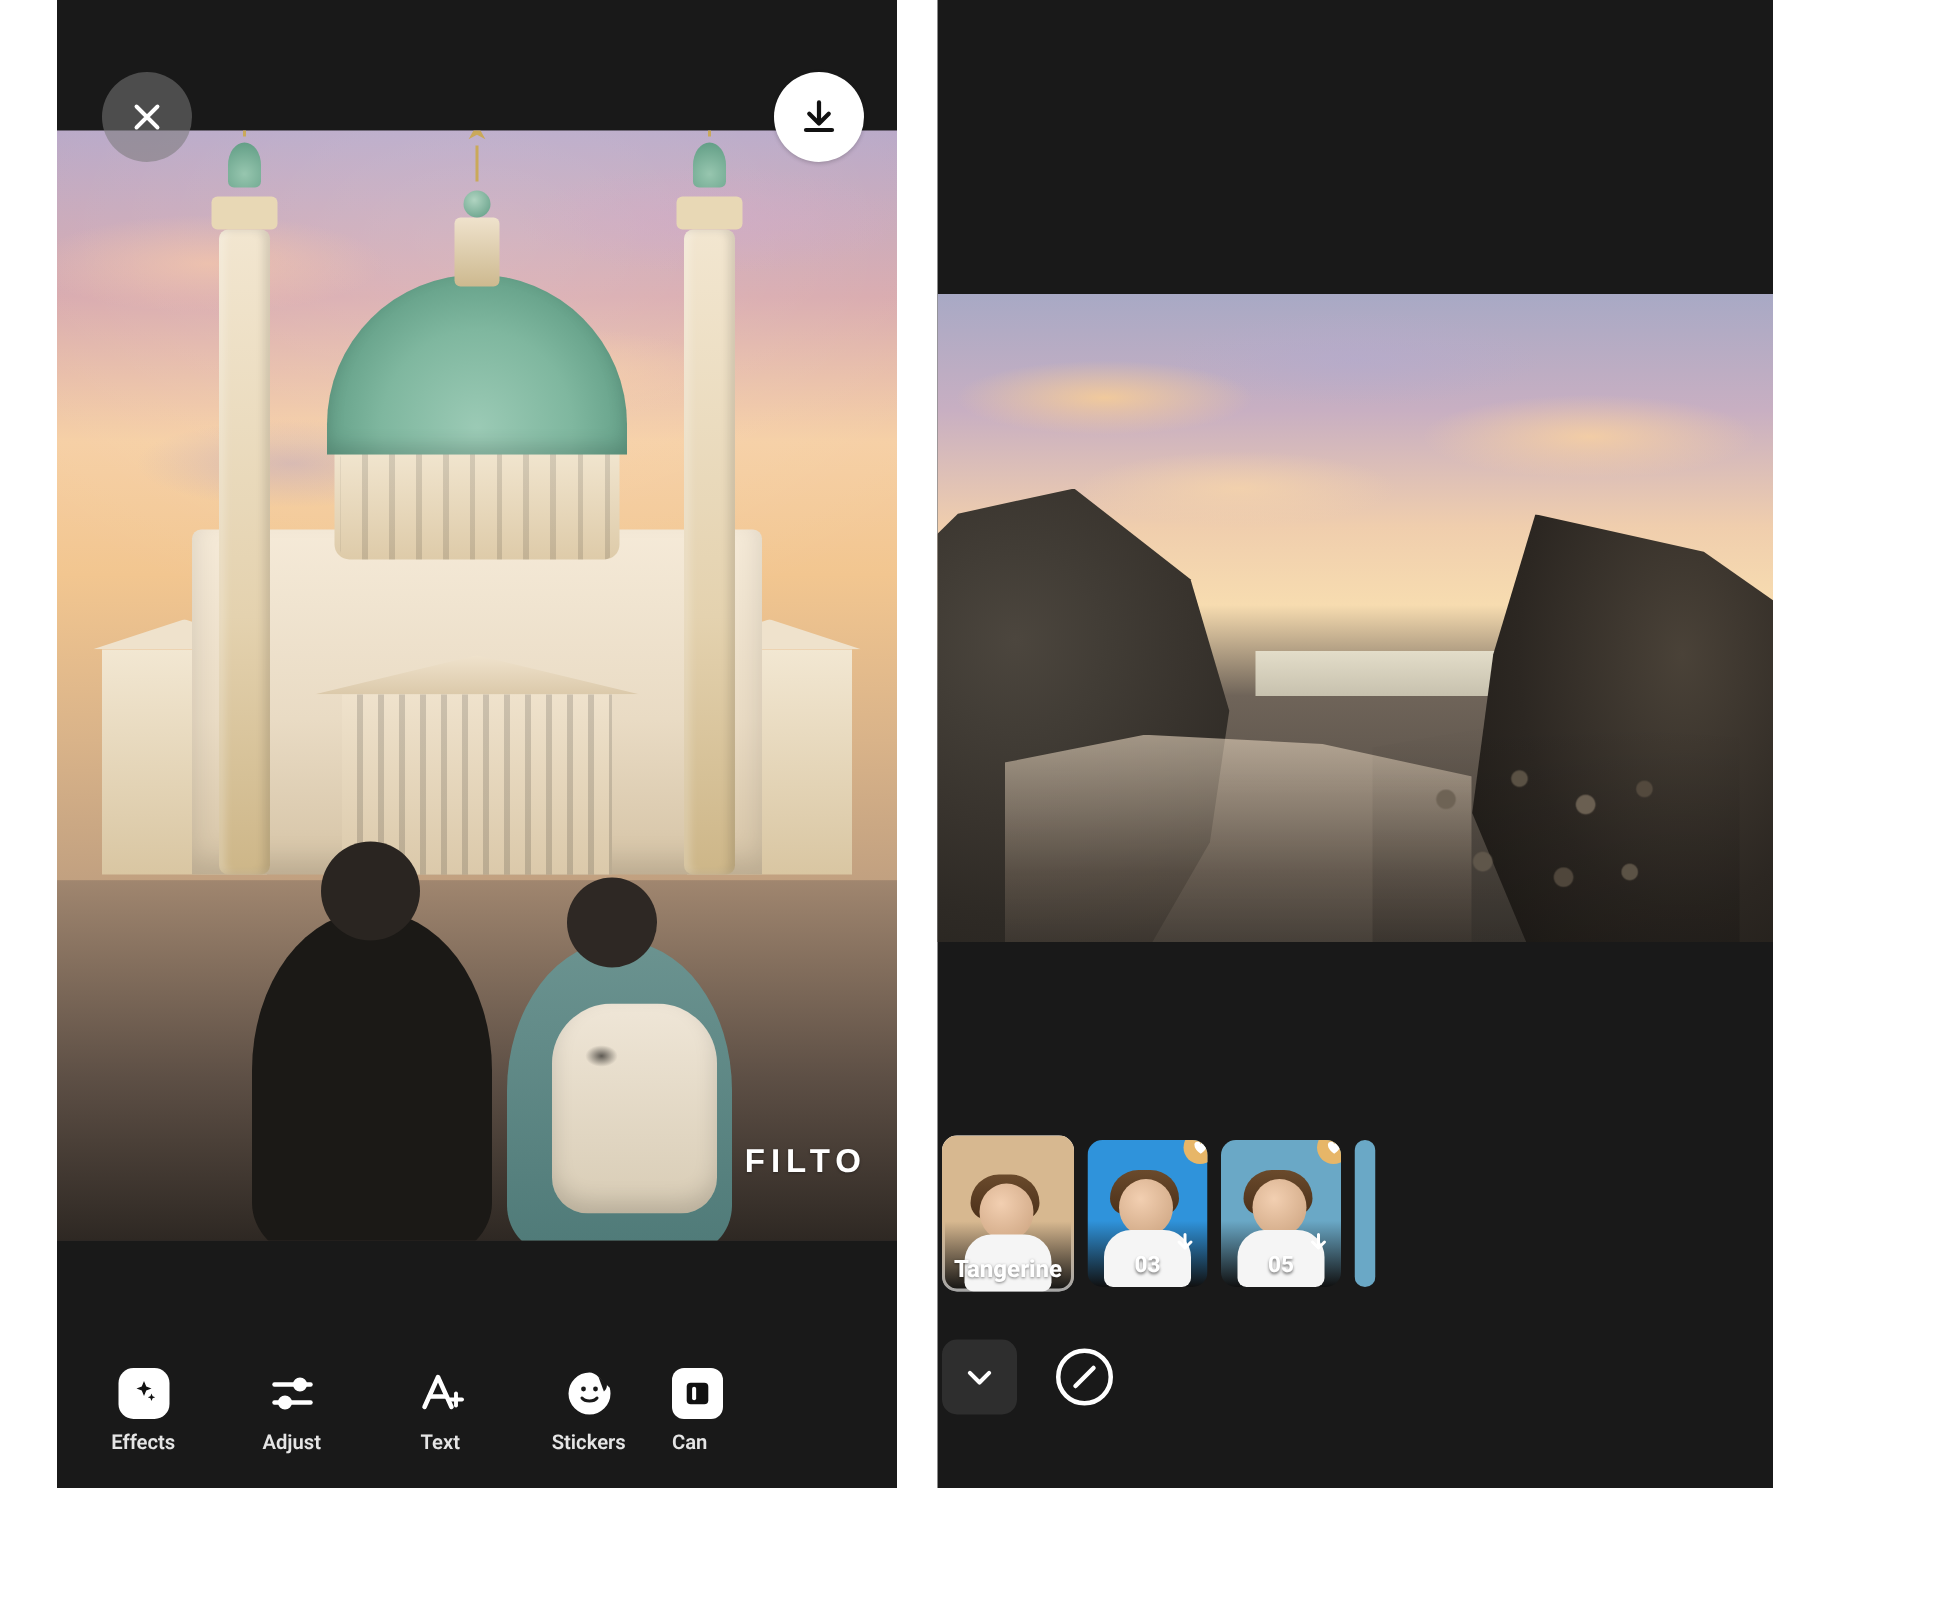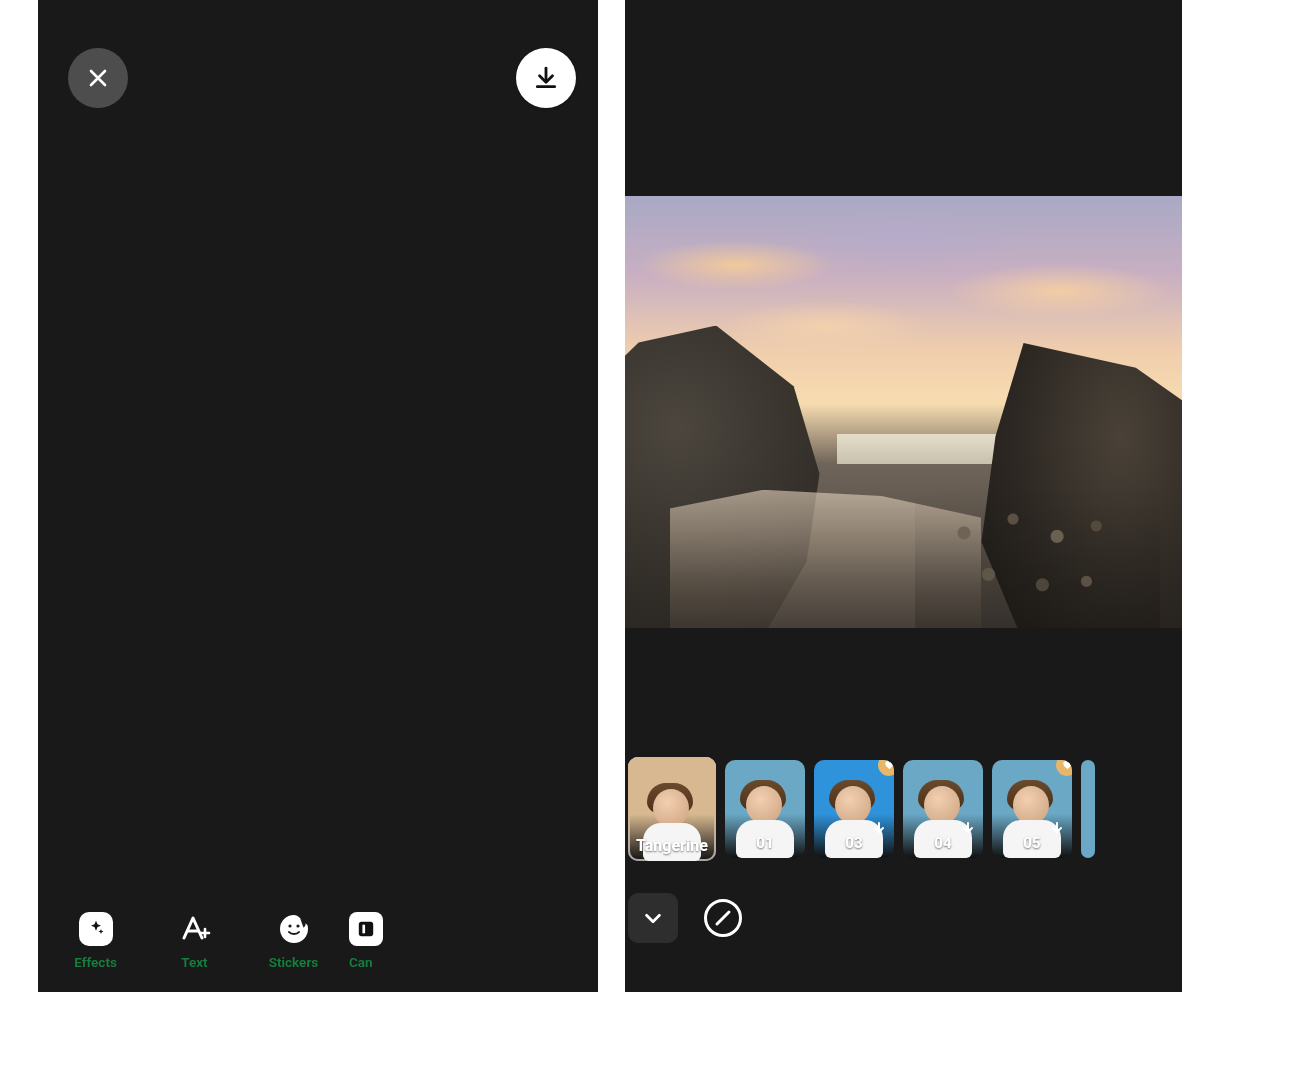--- a/index.html
+++ b/index.html
@@ -167,21 +167,21 @@
   .download-btn .icon{ width:26px; height:26px; }
 
   .left-toolbar {
     position:absolute; left:0; right:0; bottom:0; height:96px;
     display:flex; align-items:center; gap:0; padding: 0 8px 6px;
   }
   .tool { flex:0 0 99px; display:flex; flex-direction:column; align-items:center; gap:8px; color:#fff; position:relative; }
   .tool:last-child{ flex:0 0 66px; align-items:flex-start; padding-left:6px; }
   .tool .ticon { width:34px; height:34px; border-radius:10px; background:#fff; display:flex; align-items:center; justify-content:center; }
   .tool .ticon.nobg{ background:transparent; }
-  .tool .tlabel { font-size:13.5px; font-weight:600; color:#15803d; }
+  .tool .tlabel { font-size:13.5px; font-weight:600; color:#e5e5e5; }
   .dot { position:absolute; left:58px; top:-3px; width:8px; height:8px; border-radius:50%; background:#ff4bd0; }
 
   
   .right-canvas {
     position:absolute; left:0; top:196px; width:557px; height:432px;
     background: linear-gradient(to bottom,#a8a9c5 0%, #c8afc2 18%, #f0cead 36%, #f7dcb0 48%, #6f6459 62%, #3f3a34 100%);
     overflow:hidden;
   }
   .rc-clouds{
     position:absolute; inset:0;
@@ -283,20 +283,43 @@
   .cats{ display:flex; align-items:center; gap:40px; margin-left:18px; }
   .cat{ color:#8c8c8c; font-weight:800; font-size:19px; }
   .cat.active{ color:#fff; }
 </style>
 </head>
 <body>
 
 <div class="stage">
 
   <div class="phone phone-left">
+    <div class="left-canvas">
+      <div class="sky-clouds"></div>
+      <div class="wing wing-l"></div>
+      <div class="wing wing-r"></div>
+      <div class="dome-base"></div>
+      <div class="portico"></div>
+      <div class="drum"></div>
+      <div class="dome"></div>
+      <div class="lantern"></div>
+      <div class="finial"></div>
+      <div class="column col-l">
+          <span class="spire"></span>
+        </div>
+      <div class="column col-r">
+          <span class="spire"></span>
+        </div>
+      <div class="horizon"></div>
+      <div class="reflection"></div>
+      <div class="person person-l"></div>
+      <div class="person person-r"></div>
+      <div class="backpack"></div>
+      <div class="watermark">FILTO</div>
+    </div>
 
     <div class="circle-btn close-btn">
       <svg class="icon" viewBox="0 0 24 24">
         <path d="M5 5 L19 19 M19 5 L5 19" stroke="#ffffff" stroke-width="2.6" stroke-linecap="round" fill="none"></path>
       </svg>
     </div>
     <div class="circle-btn download-btn">
       <svg class="icon" viewBox="0 0 24 24">
         <path d="M12 3 V15" stroke="#111" stroke-width="2.6" stroke-linecap="round"></path>
         <path d="M6 10 L12 16 L18 10" stroke="#111" stroke-width="2.6" stroke-linecap="round" stroke-linejoin="round" fill="none"></path>
@@ -305,20 +328,31 @@
     </div>
 
     <div class="left-toolbar">
       <div class="tool">
         <div class="ticon">
           <svg viewBox="0 0 24 24" width="20" height="20">
               <path fill="#111" d="M12 2l1.8 4.4L18 8l-4.2 1.6L12 14l-1.8-4.4L6 8l4.2-1.6L12 2zm6 10l.9 2.2L21 15l-2.1.8L18 18l-.9-2.2L15 15l2.1-.8L18 12z"></path>
             </svg>
         </div>
         <div class="tlabel">Effects</div>
+      </div>
+      <div class="tool">
+        <div class="ticon nobg">
+          <svg viewBox="0 0 34 34" width="34" height="34" stroke="#fff" stroke-width="3" stroke-linecap="round">
+            <line x1="5" y1="11" x2="29" y2="11"></line>
+              <circle cx="22" cy="11" r="3.2" fill="#fff"></circle>
+            <line x1="5" y1="23" x2="29" y2="23"></line>
+              <circle cx="12" cy="23" r="3.2" fill="#fff"></circle>
+          </svg>
+        </div>
+        <div class="tlabel">Adjust</div>
       </div>
       <div class="tool">
         <div class="ticon nobg">
           <svg viewBox="0 0 34 34" width="34" height="34">
             <path d="M6 26 L15 6 L24 26" stroke="#fff" stroke-width="3" fill="none" stroke-linecap="round" stroke-linejoin="round"></path>
             <line x1="9.5" y1="19" x2="20.5" y2="19" stroke="#fff" stroke-width="3" stroke-linecap="round"></line>
             <g stroke="#fff" stroke-width="2.6" stroke-linecap="round">
                 <line x1="27" y1="17" x2="27" y2="25"></line>
                 <line x1="23" y1="21" x2="31" y2="21"></line>
               </g>
@@ -362,29 +396,20 @@
 
     <div class="filter-strip" id="filter-strip">
         <div class="filter-card selected">
           <div class="fc-bg" style="background: linear-gradient(rgb(215, 184, 144) 0%, rgb(215, 184, 144) 55%, rgba(0, 0, 0, 0.35) 100%);"></div>
           <div class="fc-person">
             <div class="hair"></div>
             <div class="head"></div>
             <div class="body"></div>
           </div>
           <div class="fc-label">Tangerine</div>
-        </div>
-        <div class="filter-card">
-          <div class="fc-bg" style="background: linear-gradient(rgb(106, 168, 198) 0%, rgb(106, 168, 198) 55%, rgba(0, 0, 0, 0.35) 100%);"></div>
-          <div class="fc-person">
-            <div class="hair"></div>
-            <div class="head"></div>
-            <div class="body"></div>
-          </div>
-          <div class="fc-label">01</div>
         </div>
         <div class="filter-card">
           <div class="fc-bg" style="background: linear-gradient(rgb(47, 147, 219) 0%, rgb(47, 147, 219) 55%, rgba(0, 0, 0, 0.35) 100%);"></div>
           <div class="fc-person">
             <div class="hair"></div>
             <div class="head"></div>
             <div class="body"></div>
           </div>
           <div class="fc-arrow"><svg viewBox="0 0 14 14" width="14" height="14">
               <path d="M7 2v8M3 7l4 4 4-4" stroke="#fff" stroke-width="2" fill="none" stroke-linecap="round" stroke-linejoin="round"></path>
@@ -399,32 +424,20 @@
         <div class="filter-card">
           <div class="fc-bg" style="background: linear-gradient(rgb(106, 168, 198) 0%, rgb(106, 168, 198) 55%, rgba(0, 0, 0, 0.35) 100%);"></div>
           <div class="fc-person">
             <div class="hair"></div>
             <div class="head"></div>
             <div class="body"></div>
           </div>
           <div class="fc-arrow"><svg viewBox="0 0 14 14" width="14" height="14">
               <path d="M7 2v8M3 7l4 4 4-4" stroke="#fff" stroke-width="2" fill="none" stroke-linecap="round" stroke-linejoin="round"></path>
             </svg></div>
-          <div class="fc-label">04</div>
-        </div>
-        <div class="filter-card">
-          <div class="fc-bg" style="background: linear-gradient(rgb(106, 168, 198) 0%, rgb(106, 168, 198) 55%, rgba(0, 0, 0, 0.35) 100%);"></div>
-          <div class="fc-person">
-            <div class="hair"></div>
-            <div class="head"></div>
-            <div class="body"></div>
-          </div>
-          <div class="fc-arrow"><svg viewBox="0 0 14 14" width="14" height="14">
-              <path d="M7 2v8M3 7l4 4 4-4" stroke="#fff" stroke-width="2" fill="none" stroke-linecap="round" stroke-linejoin="round"></path>
-            </svg></div>
           <div class="fc-badge">
             <svg viewBox="0 0 12 12" width="11" height="11">
               <path fill="#fff" d="M6 10S1.5 7 1.5 4.2A2.3 2.3 0 0 1 6 3a2.3 2.3 0 0 1 4.5 1.2C10.5 7 6 10 6 10z"></path>
             </svg>
           </div>
           <div class="fc-label">05</div>
         </div>
         <div class="filter-card" style="width: 14px;">
           <div class="fc-bg" style="background: rgb(106, 168, 198);"></div>
         </div>

